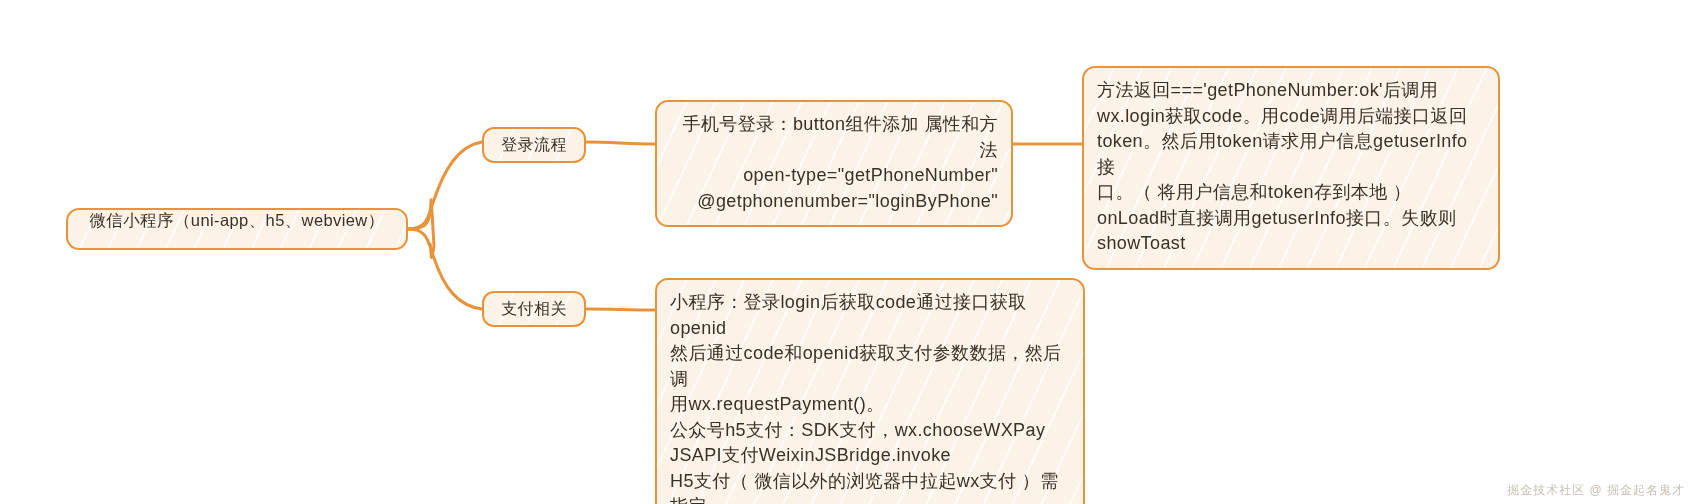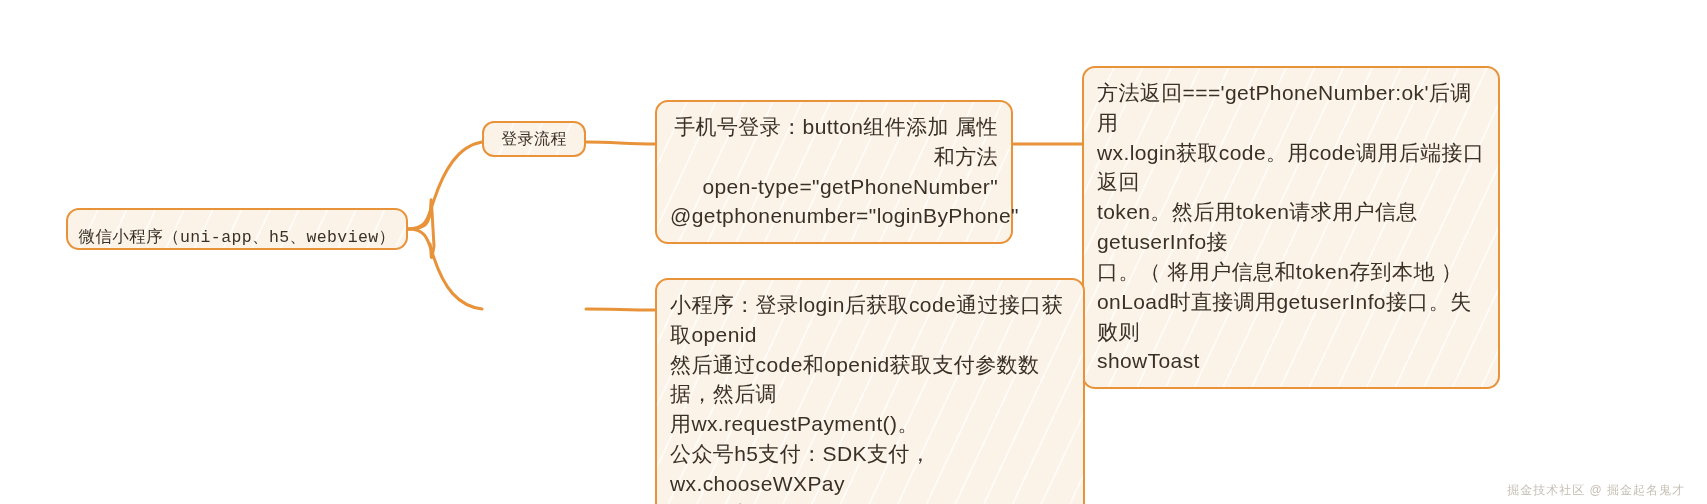--- a/index.html
+++ b/index.html
@@ -46,43 +46,42 @@
     color: #3A3026;
     letter-spacing: 0.4px;
   }
 
   .node-root {
     left: 66px;
     top: 208px;
     width: 342px;
     height: 42px;
     display: flex;
-    align-items: flex-end;
+    align-items: flex-start;
     justify-content: center;
     font-size: 16.5px;
     border-radius: 13px;
-    font-family: Liberation Mono, monospace;
   }
 
   .node-branch {
     width: 104px;
     height: 36px;
     display: flex;
     align-items: center;
     justify-content: center;
     font-size: 16px;
     border-radius: 12px;
   }
 
-  .node-branch.login { left: 482px; top: 121px; }
+  .node-branch.login { left: 482px; top: 127px; }
   .node-branch.pay   { left: 482px; top: 291px; }
 
   .node-leaf {
     padding: 10px 13px 11px 13px;
-    font-size: 21px;
+    font-size: 18px;
     line-height: 1.42;
     border-radius: 13px;
     white-space: pre-wrap;
   }
 
   .node-leaf.login-detail {
     left: 655px;
     top: 100px;
     width: 358px;
     text-align: right;
@@ -134,20 +133,23 @@
   </svg>
 
   <div class="node node-root">
     <span>微信小程序（uni-app、h5、webview）</span>
   </div>
 
   <div class="node node-branch login">
     <span>登录流程</span>
   </div>
 
+  <div class="node node-branch pay">
+    <span>支付相关</span>
+  </div>
 
   <div class="node node-leaf login-detail">手机号登录：button组件添加 属性和方法
 open-type="getPhoneNumber"
 @getphonenumber="loginByPhone"</div>
 
   <div class="node node-leaf login-result">方法返回==='getPhoneNumber:ok'后调用
 wx.login获取code。用code调用后端接口返回
 token。然后用token请求用户信息getuserInfo接
 口。（ 将用户信息和token存到本地 ）
 onLoad时直接调用getuserInfo接口。失败则

